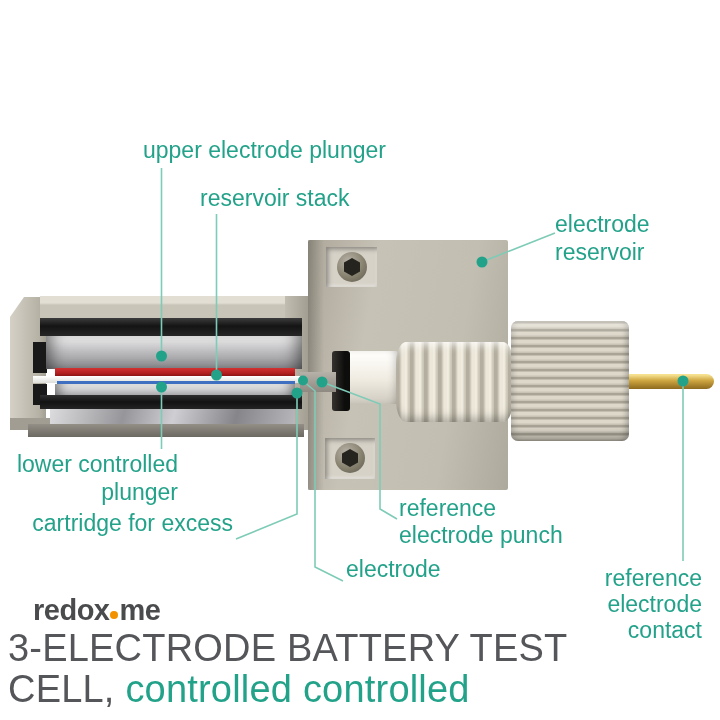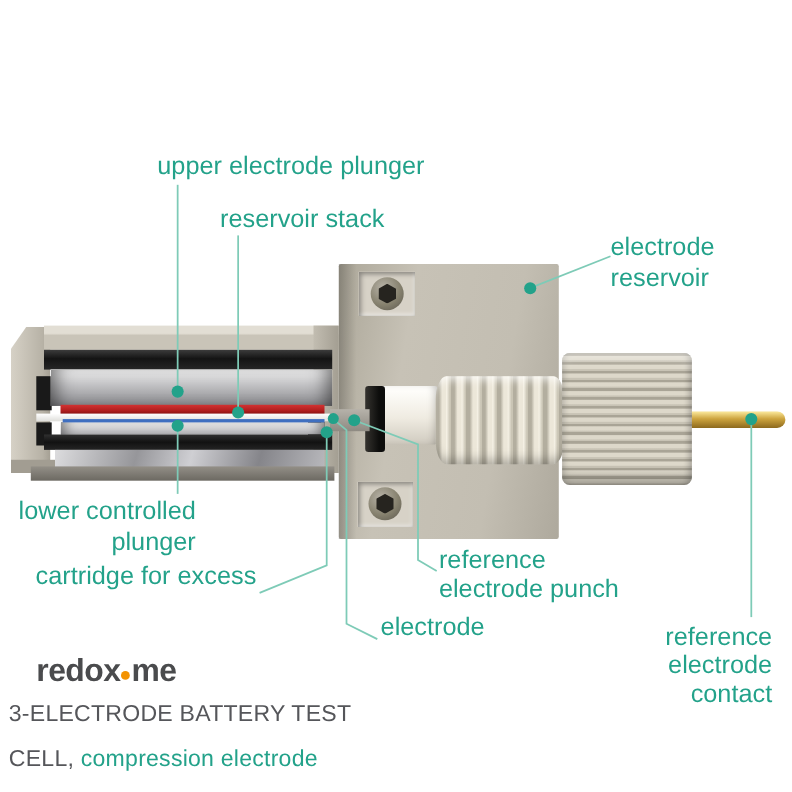--- a/index.html
+++ b/index.html
@@ -73,21 +73,21 @@
      background:linear-gradient(180deg,#303030,#121212 50%,#242424);}
   .plungL{left:50px;top:409px;width:245px;height:23px;
      background:linear-gradient(105deg,#dcdcde 0,#96969a 30%,#cfcfd3 50%,#85858a 75%,#b9b9bd 100%);}
   .base{left:28px;top:424px;width:276px;height:13px;
      background:linear-gradient(180deg,#938f87,#6c6962);}
   
   .logo{position:absolute;left:9px;top:594px;font-size:29px;font-weight:bold;letter-spacing:-0.5px;
         color:var(--logo-grey);margin-left:24px;}
   .logo .odot{display:inline-block;width:8px;height:8px;border-radius:50%;
         background:var(--logo-orange);margin:0 1px 1px 1px;}
-  .title{position:absolute;left:8px;top:628px;font-size:21px;line-height:41px;color:var(--title-grey);
+  .title{position:absolute;left:8px;top:628px;font-size:38px;line-height:41px;color:var(--title-grey);
          letter-spacing:0.2px;white-space:nowrap;}
   .title .hl{color:var(--accent-teal);}
 </style>
 </head>
 <body>
 
 <div id="canvas">
 
   <div class="abs cartridge"></div>
   <div class="abs cart-shade"></div>
@@ -169,16 +169,16 @@
   </div>
   <div class="lbl r" style="left:590px;top:565px;width:112px;line-height:26px;">
     <span>reference</span>
     <span>electrode</span>
     <span>contact</span>
   </div>
 
   <div class="logo"><span>redox</span><span class="odot"></span><span>me</span></div>
   <div class="title">
     <div>3-ELECTRODE BATTERY TEST</div>
-    <div><span>CELL,</span>&nbsp;<span class="hl">compression electrode</span></div>
+    <div><span>CELL,</span>&nbsp;<span class="hl">controlled controlled</span></div>
   </div>
 
 </div>
 
 </body></html>

